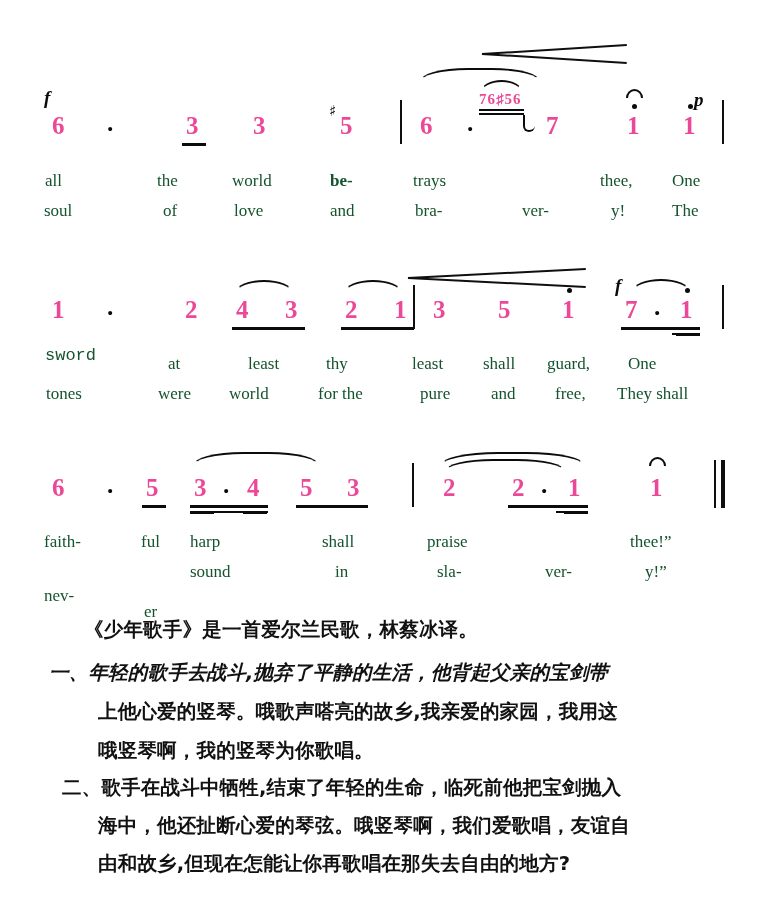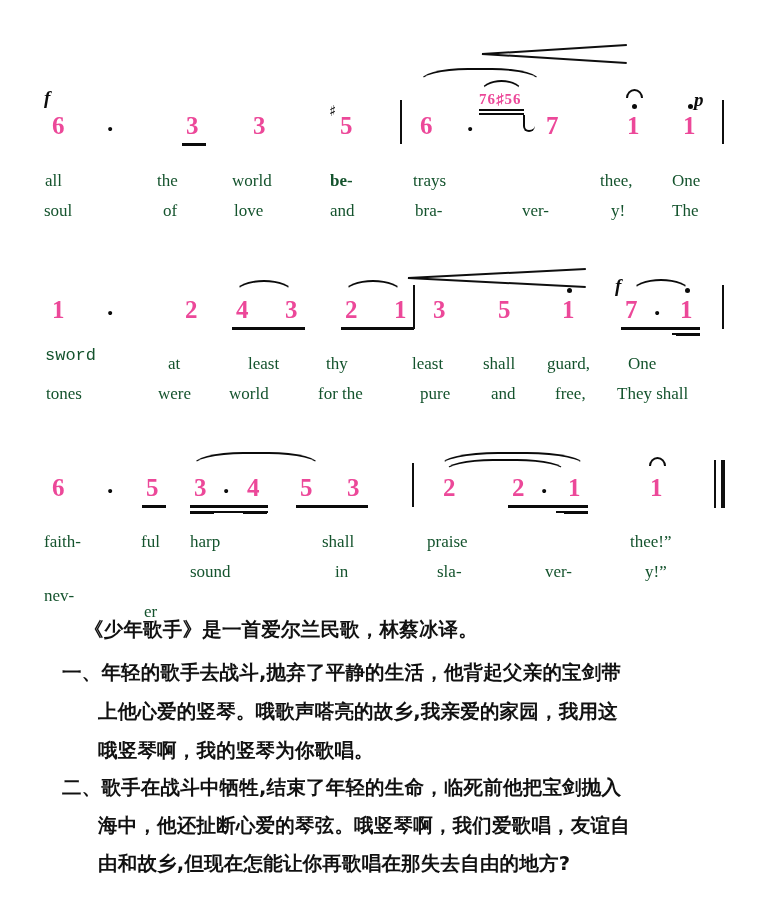--- a/index.html
+++ b/index.html
@@ -314,19 +314,19 @@
       <div class="lyric" style="left: 190px; top: 563px;">sound</div>
       <div class="lyric" style="left: 335px; top: 563px;">in</div>
       <div class="lyric" style="left: 437px; top: 563px;">sla-</div>
       <div class="lyric" style="left: 545px; top: 563px;">ver-</div>
       <div class="lyric" style="left: 645px; top: 563px;">y!”</div>
     </div>
   </div>
 
 <div id="prose">
     <div class="prose-line" style="left: 84px; top: 16px;">《少年歌手》是一首爱尔兰民歌，林蔡冰译。</div>
-    <div class="prose-line" style="left: 62px; top: 59px;">一、年轻的歌手去战斗,抛弃了平静的生活，他背起父亲的宝剑带</div>
+    <div class="prose-line" style="left: 49px; top: 59px; font-style: italic;">一、年轻的歌手去战斗,抛弃了平静的生活，他背起父亲的宝剑带</div>
     <div class="prose-line" style="left: 98px; top: 98px;">上他心爱的竖琴。哦歌声嗒亮的故乡,我亲爱的家园，我用这</div>
     <div class="prose-line" style="left: 98px; top: 137px;">哦竖琴啊，我的竖琴为你歌唱。</div>
     <div class="prose-line" style="left: 62px; top: 174px;">二、歌手在战斗中牺牲,结束了年轻的生命，临死前他把宝剑抛入</div>
     <div class="prose-line" style="left: 98px; top: 212px;">海中，他还扯断心爱的琴弦。哦竖琴啊，我们爱歌唱，友谊自</div>
     <div class="prose-line" style="left: 98px; top: 250px;">由和故乡,但现在怎能让你再歌唱在那失去自由的地方?</div>
   </div>
 
 </body></html>

